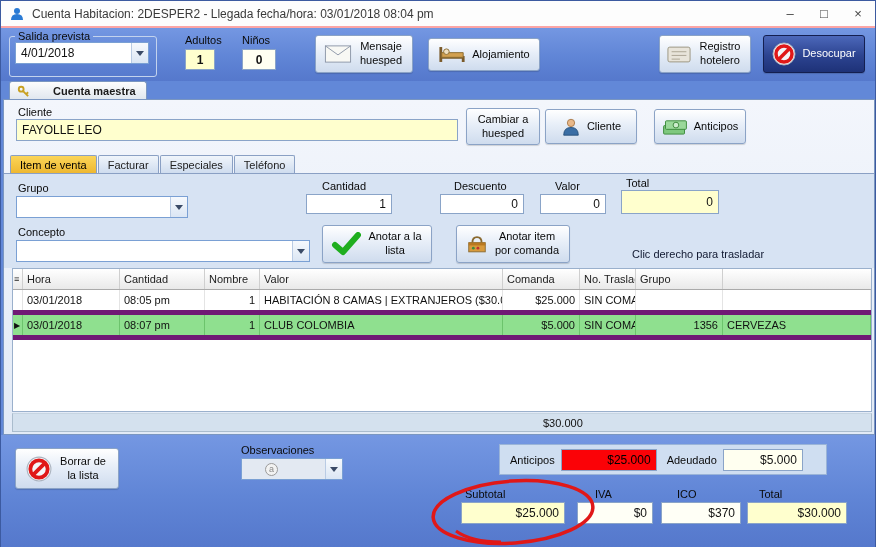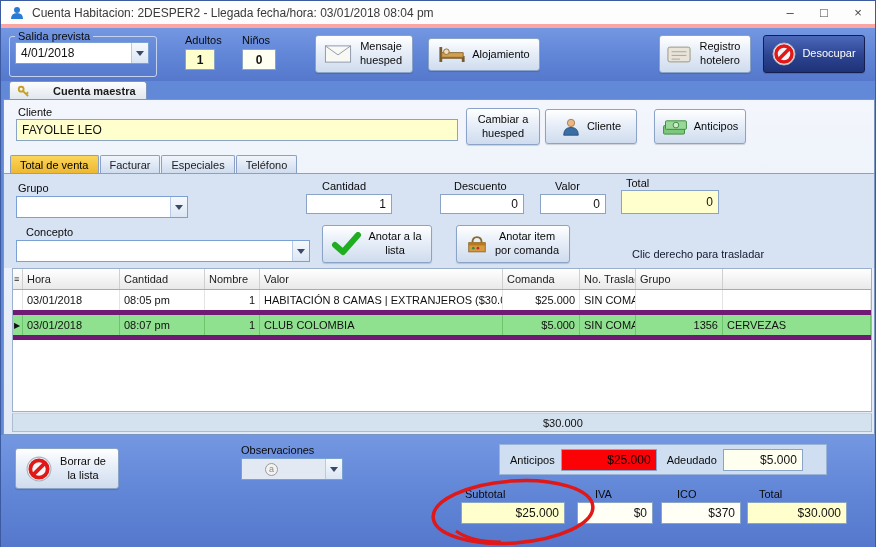--- a/index.html
+++ b/index.html
@@ -10,21 +10,21 @@
     font-size:11px; color:#111;
   }
   .window {
     position:absolute; left:0; top:0; width:876px; height:547px;
     border:1px solid #3c5aa0; background:#6288d8;
   }
   
   .titlebar {
     position:absolute; left:0; top:0; width:874px; height:27px;
     background:#fdfdfd; display:flex; align-items:center; padding:0 0 0 8px;
-    border-bottom:4px solid #fca5a5;
+    border-bottom:2px solid #fca5a5;
   }
   .titlebar .app-icon { width:16px; height:16px; margin-right:7px; flex:0 0 auto; }
   .titlebar .title-text { color:#3a3a3a; font-size:12px; white-space:nowrap; overflow:hidden; }
   .win-controls { margin-left:auto; display:flex; height:100%; }
   .win-btn {
     width:34px; height:100%; display:flex; align-items:center; justify-content:center;
     color:#444; font-size:13px; cursor:default;
   }
   
   .bluebar { background:linear-gradient(180deg,#7497e2 0%, #6085d6 55%, #5578cc 100%); }
@@ -259,21 +259,21 @@
         <svg width="26" height="19" viewBox="0 0 26 20">
           <rect x="1" y="9" width="22" height="9" rx="1" fill="#7ec87e" stroke="#3c8a3c"></rect>
           <rect x="3" y="4" width="22" height="9" rx="1" fill="#9ad89a" stroke="#3c8a3c"></rect>
           <circle cx="14" cy="8.5" r="3" fill="#cdeccd" stroke="#3c8a3c"></circle>
         </svg>
       </span>
       <span class="btn-label">Anticipos</span>
     </div>
 
     <div class="tabstrip" style="left:6px;top:55px;">
-      <div class="tab active">Total de venta</div>
+      <div class="tab active">Item de venta</div>
       <div class="tab">Facturar</div>
       <div class="tab">Especiales</div>
       <div class="tab">Teléfono</div>
     </div>
 
     <div class="form-area" style="top:73px;height:95px;">
       <div class="label" style="left:14px;top:8px;">Grupo</div>
       <div class="combo" style="position:absolute;left:12px;top:22px;width:172px;">
         <span></span>
         <span class="combo-arrow">
@@ -286,21 +286,21 @@
 
       <div class="label" style="left:450px;top:6px;">Descuento</div>
       <div class="textfield right" style="left:436px;top:20px;width:84px;height:20px;">0</div>
 
       <div class="label" style="left:551px;top:6px;">Valor</div>
       <div class="textfield right" style="left:536px;top:20px;width:66px;height:20px;">0</div>
 
       <div class="label" style="left:622px;top:3px;">Total</div>
       <div class="textfield yellow right" style="left:617px;top:16px;width:98px;height:24px;">0</div>
 
-      <div class="label" style="left:22px;top:52px;">Concepto</div>
+      <div class="label" style="left:14px;top:52px;">Concepto</div>
       <div class="combo" style="position:absolute;left:12px;top:66px;width:294px;">
         <span></span>
         <span class="combo-arrow">
             <span class="tri"></span>
           </span>
       </div>
 
       <div class="btn" style="position:absolute;left:318px;top:51px;width:110px;height:38px;">
         <span class="icon">
           <svg width="30" height="24" viewBox="0 0 30 24">

